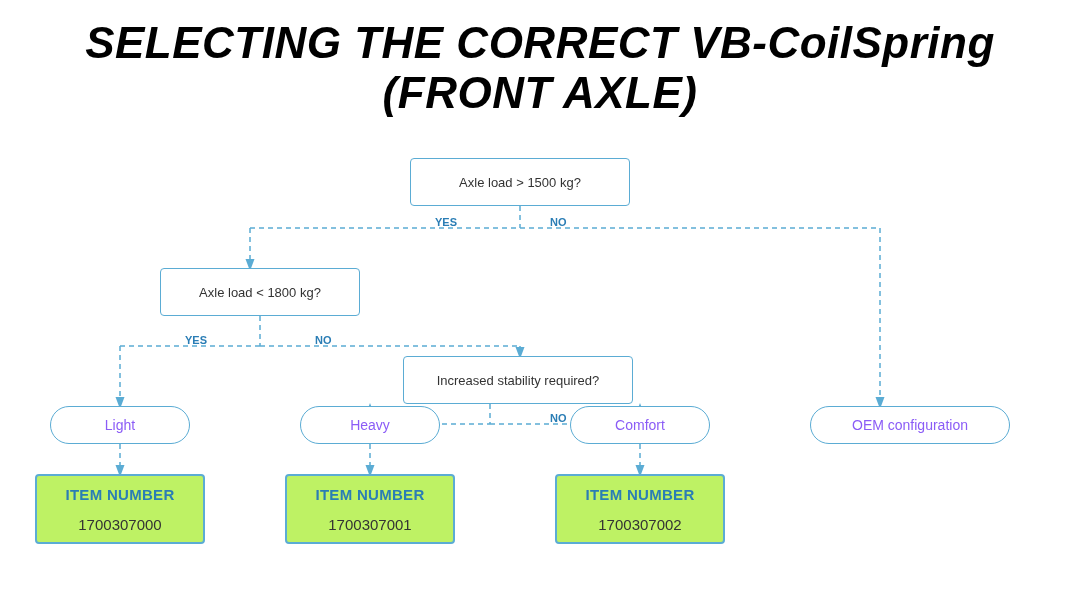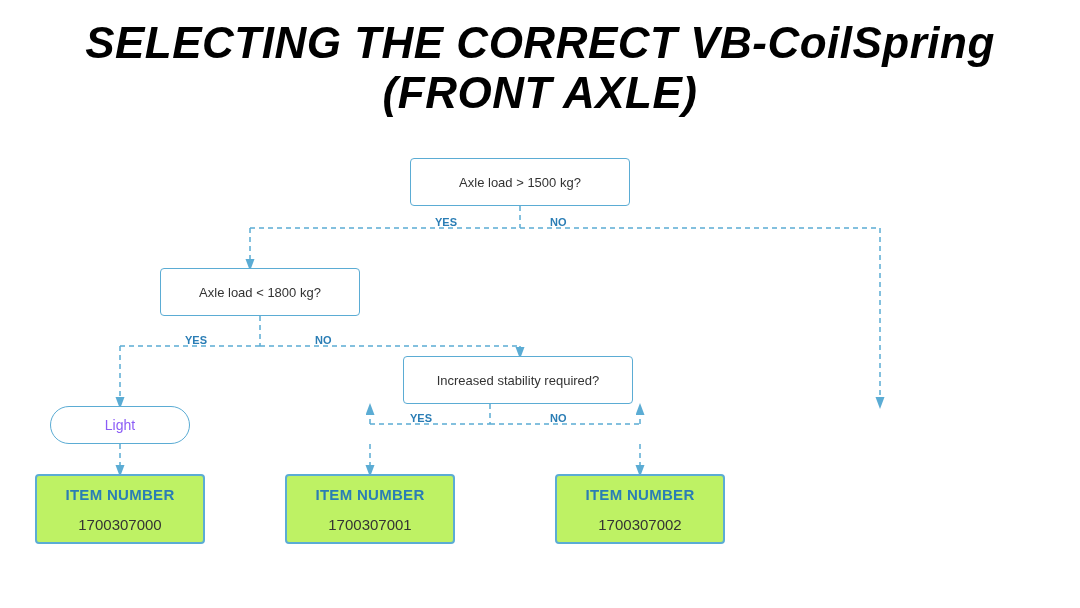--- a/index.html
+++ b/index.html
@@ -171,22 +171,31 @@
     </div>
 
     <div class="decision-box" style="left:355px; top:228px; width:230px; height:48px;margin-left:28px;">
       <span>Increased stability required?</span>
     </div>
 
     <div class="result-box" style="left:30px; top:278px; width:140px;">
       <span>Light</span>
     </div>
 
-
-
+    <div class="result-box" style="left:280px; top:278px; width:140px;">
+      <span>Heavy</span>
+    </div>
+
+    <div class="result-box" style="left:550px; top:278px; width:140px;">
+      <span>Comfort</span>
+    </div>
+
+    <div class="result-box" style="left:790px; top:278px; width:200px;">
+      <span>OEM configuration</span>
+    </div>
 
     <div class="item-box" style="left:15px; top:346px; width:170px; height:70px;">
       <span class="item-label">ITEM NUMBER</span>
       <span class="item-number">1700307000</span>
     </div>
 
     <div class="item-box" style="left:265px; top:346px; width:170px; height:70px;">
       <span class="item-label">ITEM NUMBER</span>
       <span class="item-number">1700307001</span>
     </div>

